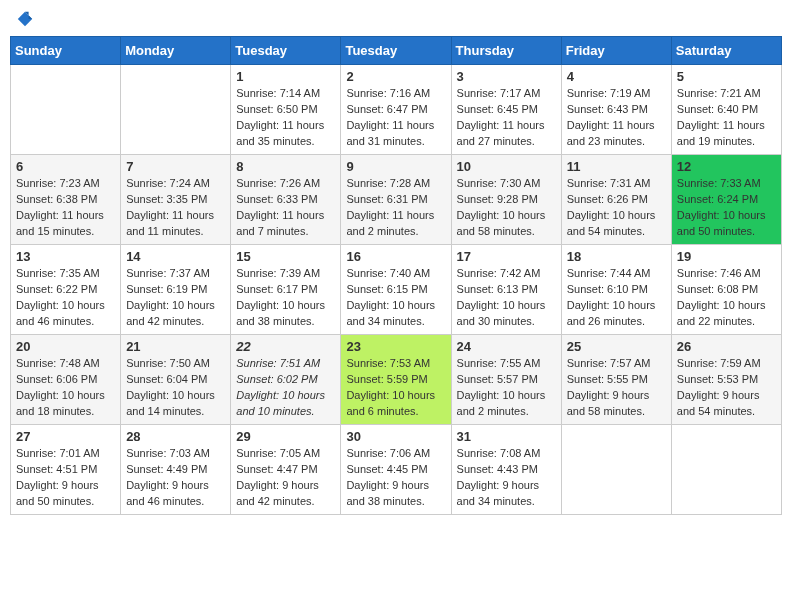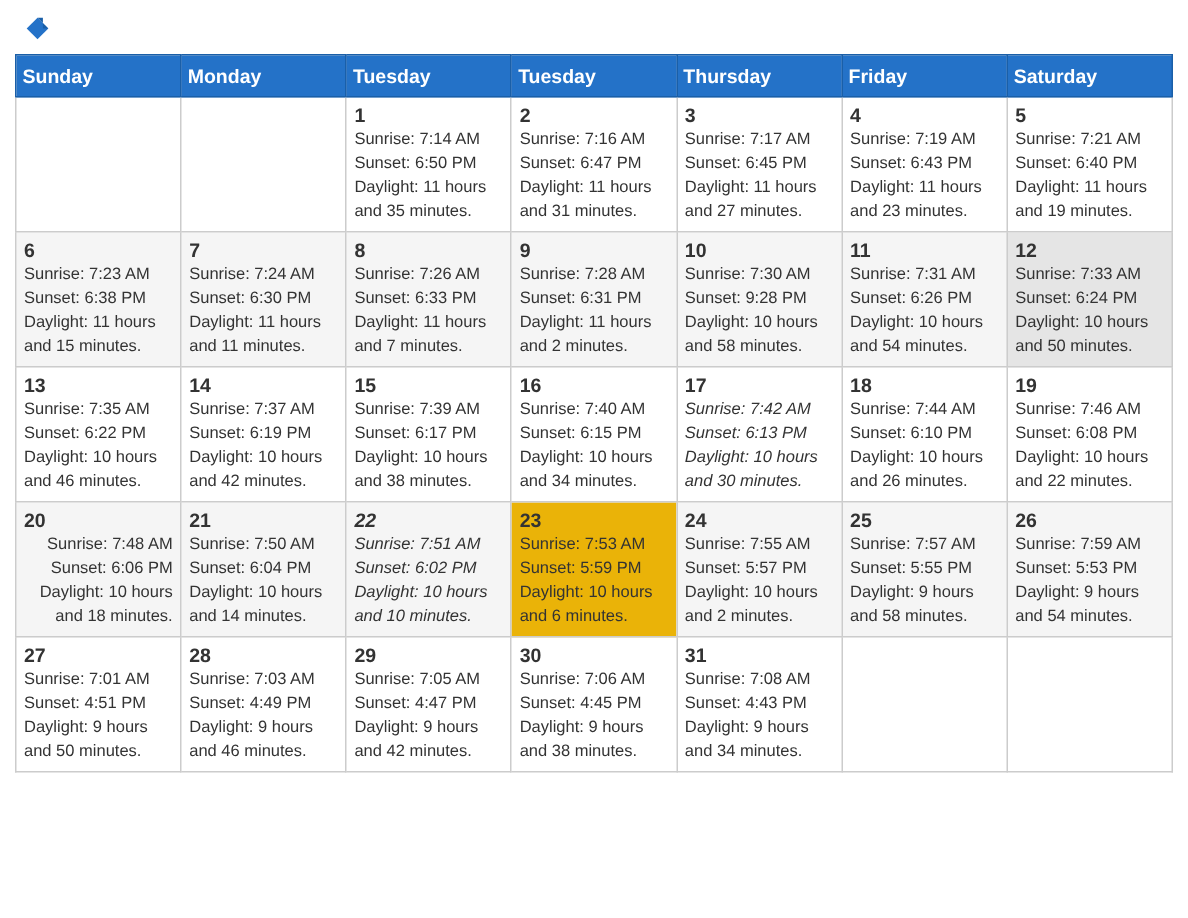--- a/index.html
+++ b/index.html
@@ -167,21 +167,21 @@
       <tr>
         <td style="background: rgb(245, 245, 245);">
           <span class="day-num">6</span>
           <div class="day-detail" style="white-space: pre-line;">Sunrise: 7:23 AM
 Sunset: 6:38 PM
 Daylight: 11 hours and 15 minutes.</div>
         </td>
         <td style="background: rgb(245, 245, 245);">
           <span class="day-num">7</span>
           <div class="day-detail" style="white-space: pre-line;">Sunrise: 7:24 AM
-Sunset: 6:30 PM
+Sunset: 3:35 PM
 Daylight: 11 hours and 11 minutes.</div>
         </td>
         <td style="background: rgb(245, 245, 245);">
           <span class="day-num">8</span>
           <div class="day-detail" style="white-space: pre-line;">Sunrise: 7:26 AM
 Sunset: 6:33 PM
 Daylight: 11 hours and 7 minutes.</div>
         </td>
         <td style="background: rgb(245, 245, 245);">
           <span class="day-num">9</span>
@@ -194,21 +194,21 @@
           <div class="day-detail" style="white-space: pre-line;">Sunrise: 7:30 AM
 Sunset: 9:28 PM
 Daylight: 10 hours and 58 minutes.</div>
         </td>
         <td style="background: rgb(245, 245, 245);">
           <span class="day-num">11</span>
           <div class="day-detail" style="white-space: pre-line;">Sunrise: 7:31 AM
 Sunset: 6:26 PM
 Daylight: 10 hours and 54 minutes.</div>
         </td>
-        <td style="background: #e5e5e5;">
+        <td style="background: #22c55e;">
           <span class="day-num">12</span>
           <div class="day-detail" style="white-space: pre-line;">Sunrise: 7:33 AM
 Sunset: 6:24 PM
 Daylight: 10 hours and 50 minutes.</div>
         </td>
       </tr>
       <tr>
         <td style="background: rgb(255, 255, 255);">
           <span class="day-num">13</span>
           <div class="day-detail" style="white-space: pre-line;">Sunrise: 7:35 AM
@@ -228,57 +228,57 @@
 Daylight: 10 hours and 38 minutes.</div>
         </td>
         <td style="background: rgb(255, 255, 255);">
           <span class="day-num">16</span>
           <div class="day-detail" style="white-space: pre-line;">Sunrise: 7:40 AM
 Sunset: 6:15 PM
 Daylight: 10 hours and 34 minutes.</div>
         </td>
         <td style="background: rgb(255, 255, 255);">
           <span class="day-num">17</span>
-          <div class="day-detail" style="white-space: pre-line; font-style: italic;">Sunrise: 7:42 AM
+          <div class="day-detail" style="white-space: pre-line;">Sunrise: 7:42 AM
 Sunset: 6:13 PM
 Daylight: 10 hours and 30 minutes.</div>
         </td>
         <td style="background: rgb(255, 255, 255);">
           <span class="day-num">18</span>
           <div class="day-detail" style="white-space: pre-line;">Sunrise: 7:44 AM
 Sunset: 6:10 PM
 Daylight: 10 hours and 26 minutes.</div>
         </td>
         <td style="background: rgb(255, 255, 255);">
           <span class="day-num">19</span>
           <div class="day-detail" style="white-space: pre-line;">Sunrise: 7:46 AM
 Sunset: 6:08 PM
 Daylight: 10 hours and 22 minutes.</div>
         </td>
       </tr>
       <tr>
         <td style="background: rgb(245, 245, 245);">
           <span class="day-num">20</span>
-          <div class="day-detail" style="white-space: pre-line; text-align: right;">Sunrise: 7:48 AM
+          <div class="day-detail" style="white-space: pre-line;">Sunrise: 7:48 AM
 Sunset: 6:06 PM
 Daylight: 10 hours and 18 minutes.</div>
         </td>
         <td style="background: rgb(245, 245, 245);">
           <span class="day-num">21</span>
           <div class="day-detail" style="white-space: pre-line;">Sunrise: 7:50 AM
 Sunset: 6:04 PM
 Daylight: 10 hours and 14 minutes.</div>
         </td>
         <td style="background: rgb(245, 245, 245); font-style: italic;">
           <span class="day-num">22</span>
           <div class="day-detail" style="white-space: pre-line;">Sunrise: 7:51 AM
 Sunset: 6:02 PM
 Daylight: 10 hours and 10 minutes.</div>
         </td>
-        <td style="background: #eab308;">
+        <td style="background: #bef264;">
           <span class="day-num">23</span>
           <div class="day-detail" style="white-space: pre-line;">Sunrise: 7:53 AM
 Sunset: 5:59 PM
 Daylight: 10 hours and 6 minutes.</div>
         </td>
         <td style="background: rgb(245, 245, 245);">
           <span class="day-num">24</span>
           <div class="day-detail" style="white-space: pre-line;">Sunrise: 7:55 AM
 Sunset: 5:57 PM
 Daylight: 10 hours and 2 minutes.</div>

